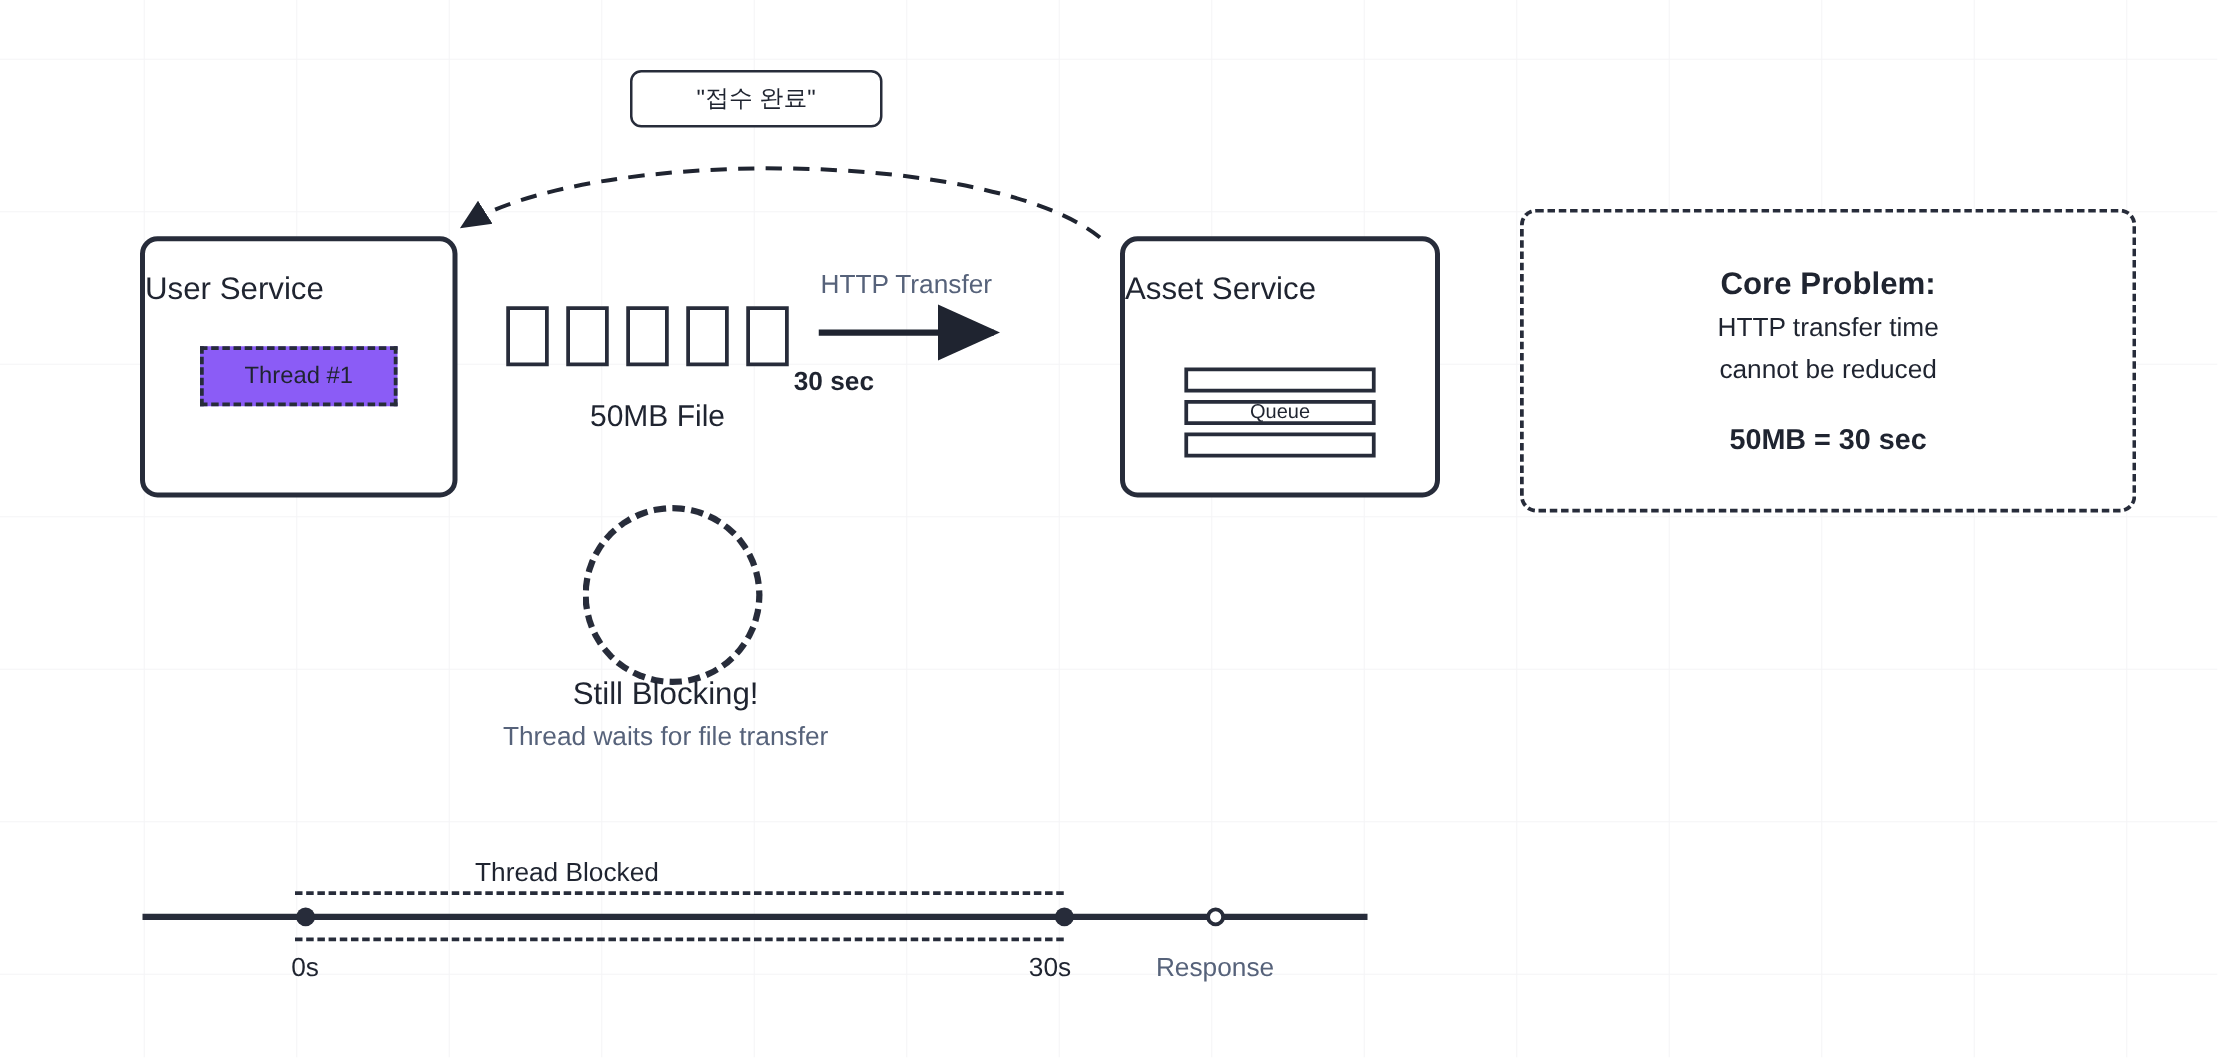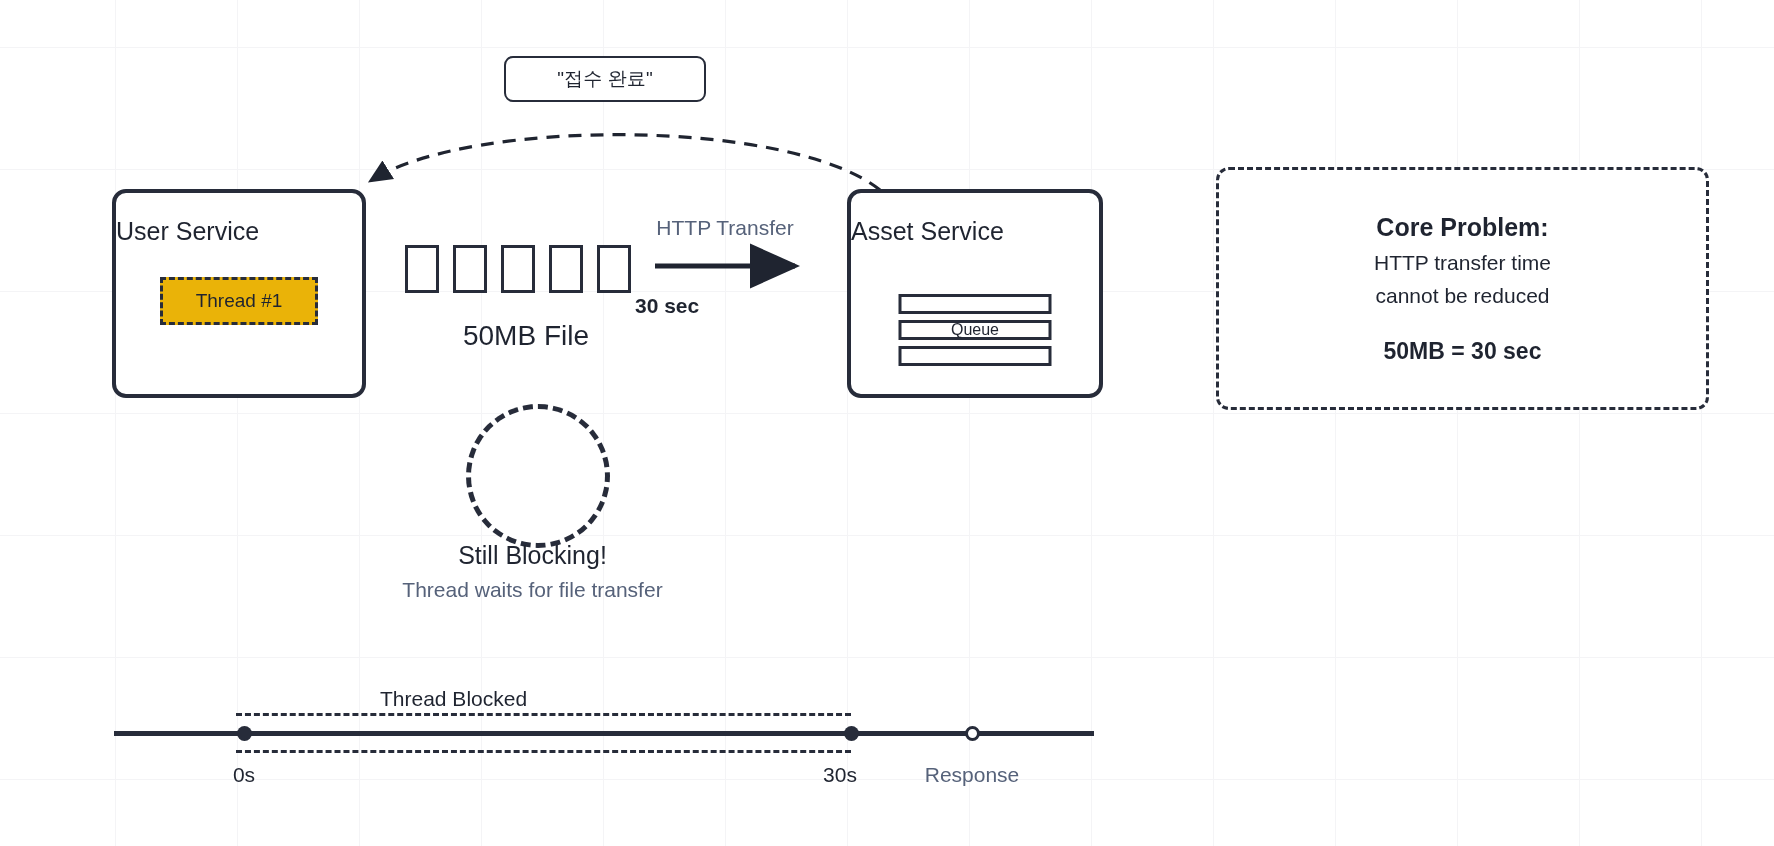--- a/index.html
+++ b/index.html
@@ -38,38 +38,38 @@
     white-space: nowrap;
   }
 
   
   .service-box {
     border: 4px solid #272c3a;
     border-radius: 14px;
     background: #ffffff;
   }
   #user-service-box { left: 112px; top: 189px; width: 246px; height: 201px; }
-  #asset-service-box { left: 847px; top: 189px; width: 248px; height: 201px; }
+  #asset-service-box { left: 896px; top: 189px; width: 248px; height: 201px; }
   .service-title {
     position: absolute;
     left: 0; right: 0;
     top: 24px;
     text-align: left;
     font-size: 25px;
     color: #1f2430;
   }
 
   
   #thread-box {
     position: absolute;
     left: 50%; transform: translateX(-50%);
     top: 84px;
     width: 152px; height: 42px;
     border: 3px dashed #272c3a;
-    background: #eab308;
+    background: #8b5cf6;
     display: flex; align-items: center; justify-content: center;
   }
   #thread-box .txt { font-size: 19px; color: #1f2430; white-space: nowrap; }
 
   
   #queue-stack {
     position: absolute;
     left: 50%; transform: translateX(-50%);
     top: 101px;
     width: 153px; height: 72px;
@@ -100,21 +100,21 @@
     top: 0;
     width: 34px; height: 48px;
     border: 3.5px solid #272c3a;
     background: #ffffff;
     box-sizing: border-box;
   }
   #file-label {
     left: 405px; top: 320px;
     width: 242px;
     text-align: center;
-    font-size: 28px;
+    font-size: 24px;
     color: #1f2430;
   }
 
   
   #transfer-label {
     left: 635px; top: 216px;
     width: 180px;
     text-align: center;
     font-size: 21px;
     color: #56627a;

